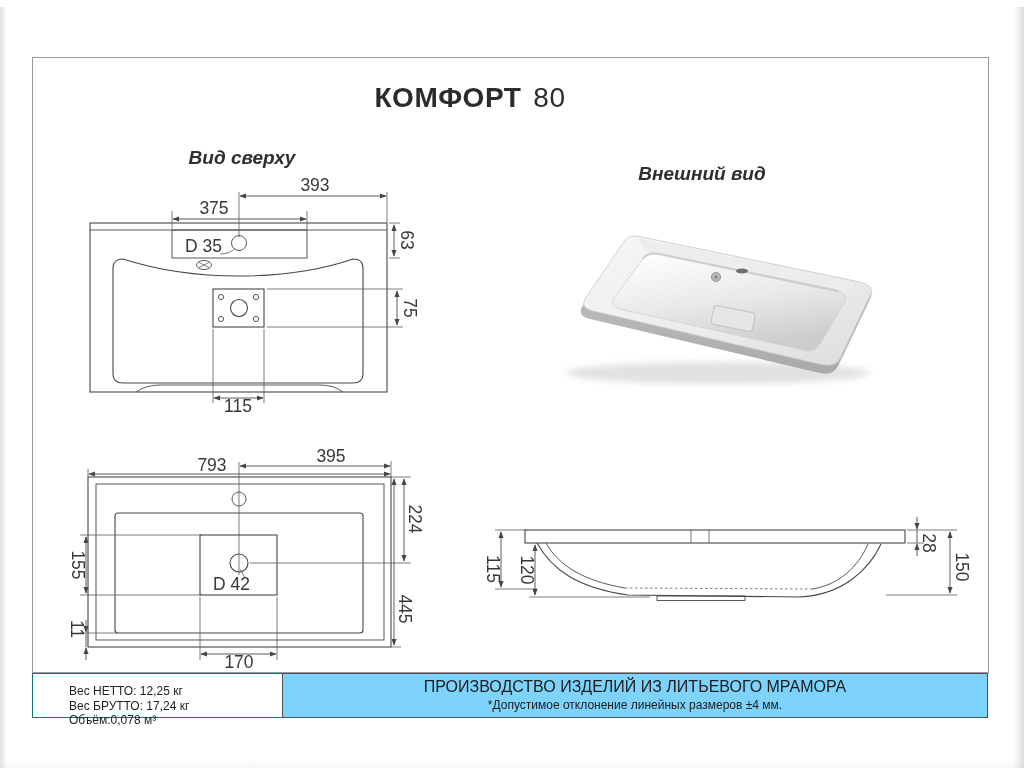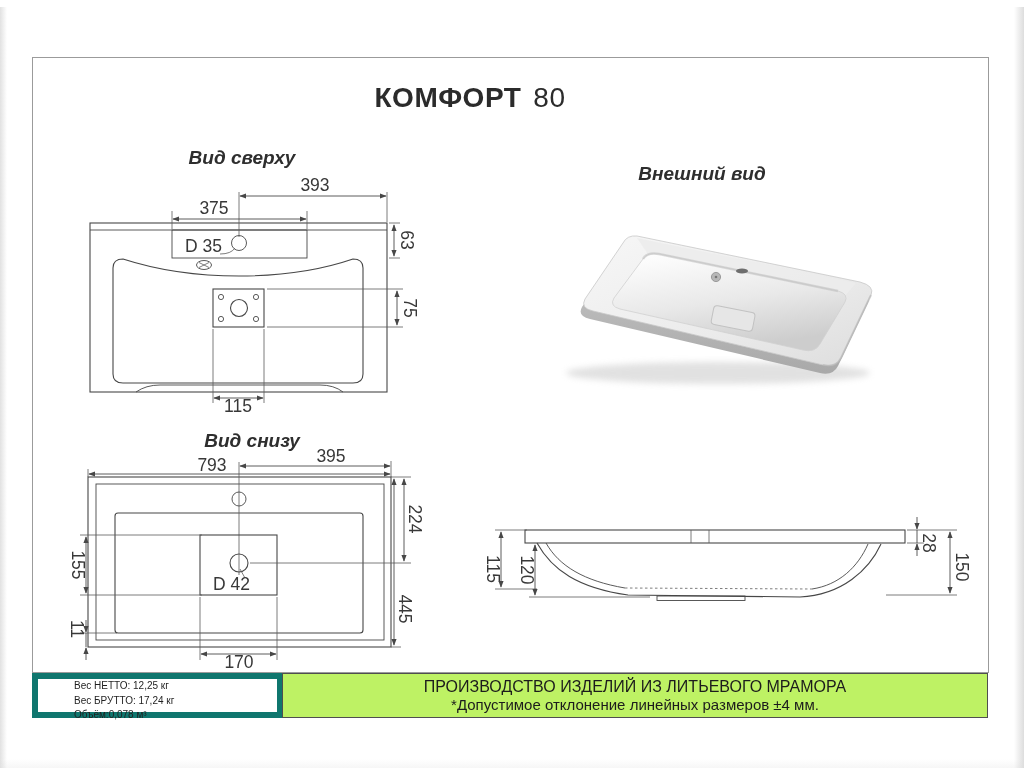--- a/index.html
+++ b/index.html
@@ -18,27 +18,27 @@
   .mt-b{font-weight:bold;}
   .mt-n{font-weight:normal;margin-left:12px;}
   .vtitle{position:absolute;width:210px;text-align:center;
           font-style:italic;font-weight:bold;font-size:19px;color:#2e2e2e;}
   .vt-top{left:137px;top:140px;}
   .vt-ext{left:597px;top:156px;}
   .vt-bot{left:147px;top:423px;}
   .vt-side{left:577px;top:423px;}
   .drawing{position:absolute;left:0;top:0;}
   .info{position:absolute;left:32px;top:666px;width:251px;height:45px;background:#fff;
-        border:6px solid #0f766e;box-sizing:border-box;padding:0 0 0 36px;
-        font-size:10px;line-height:14.6px;color:#1f1f1f;}
-  .banner{position:absolute;left:282px;top:666px;width:706px;height:45px;background:#bef264;
+        border:1px solid #0f766e;box-sizing:border-box;padding:10px 0 0 36px;
+        font-size:12px;line-height:14.6px;color:#1f1f1f;}
+  .banner{position:absolute;left:282px;top:666px;width:706px;height:45px;background:#7dd3fc;
           border:1px solid #4f4f4f;box-sizing:border-box;text-align:center;
           color:#1c1c1c;padding-top:3px;}
   .banner .l1{font-size:16px;line-height:19px;}
-  .banner .l2{font-size:15px;line-height:18px;}
+  .banner .l2{font-size:12px;line-height:18px;}
   
   .ln{stroke:#474747;stroke-width:1.1;fill:none;}
   .ln2{stroke:#474747;stroke-width:.9;fill:none;}
   .ext{stroke:#5c5c5c;stroke-width:.8;fill:none;}
   .dim{stroke:#4a4a4a;stroke-width:.9;fill:none;}
   .dt{font-family:"Liberation Sans",sans-serif;font-size:17.5px;fill:#383838;}
 </style>
 </head>
 <body>
 
@@ -48,21 +48,20 @@
   <div class="edgeL"></div>
   <div class="edgeR"></div>
   <div class="edgeB"></div>
 
   <div class="mtitle">
     <span class="mt-b">КОМФОРТ</span><span class="mt-n">80</span>
   </div>
 
   <div class="vtitle vt-top">Вид сверху</div>
   <div class="vtitle vt-ext">Внешний вид</div>
-  <div class="vtitle vt-bot">Вид снизу</div>
 
   <svg class="drawing" width="1024" height="768" viewBox="0 0 1024 768">
     <defs>
       <marker id="ar" viewBox="0 0 10 10" refX="9" refY="5" markerWidth="8" markerHeight="8" orient="auto-start-reverse">
         <path d="M0,1.2 L10,5 L0,8.8 Z" fill="#474747"></path>
       </marker>
       <linearGradient id="gTop" x1="0" y1="0" x2="1" y2="1">
         <stop offset="0" stop-color="#f7f7f7"></stop>
           <stop offset="0.6" stop-color="#ebebeb"></stop>
         <stop offset="1" stop-color="#dddddd"></stop>

